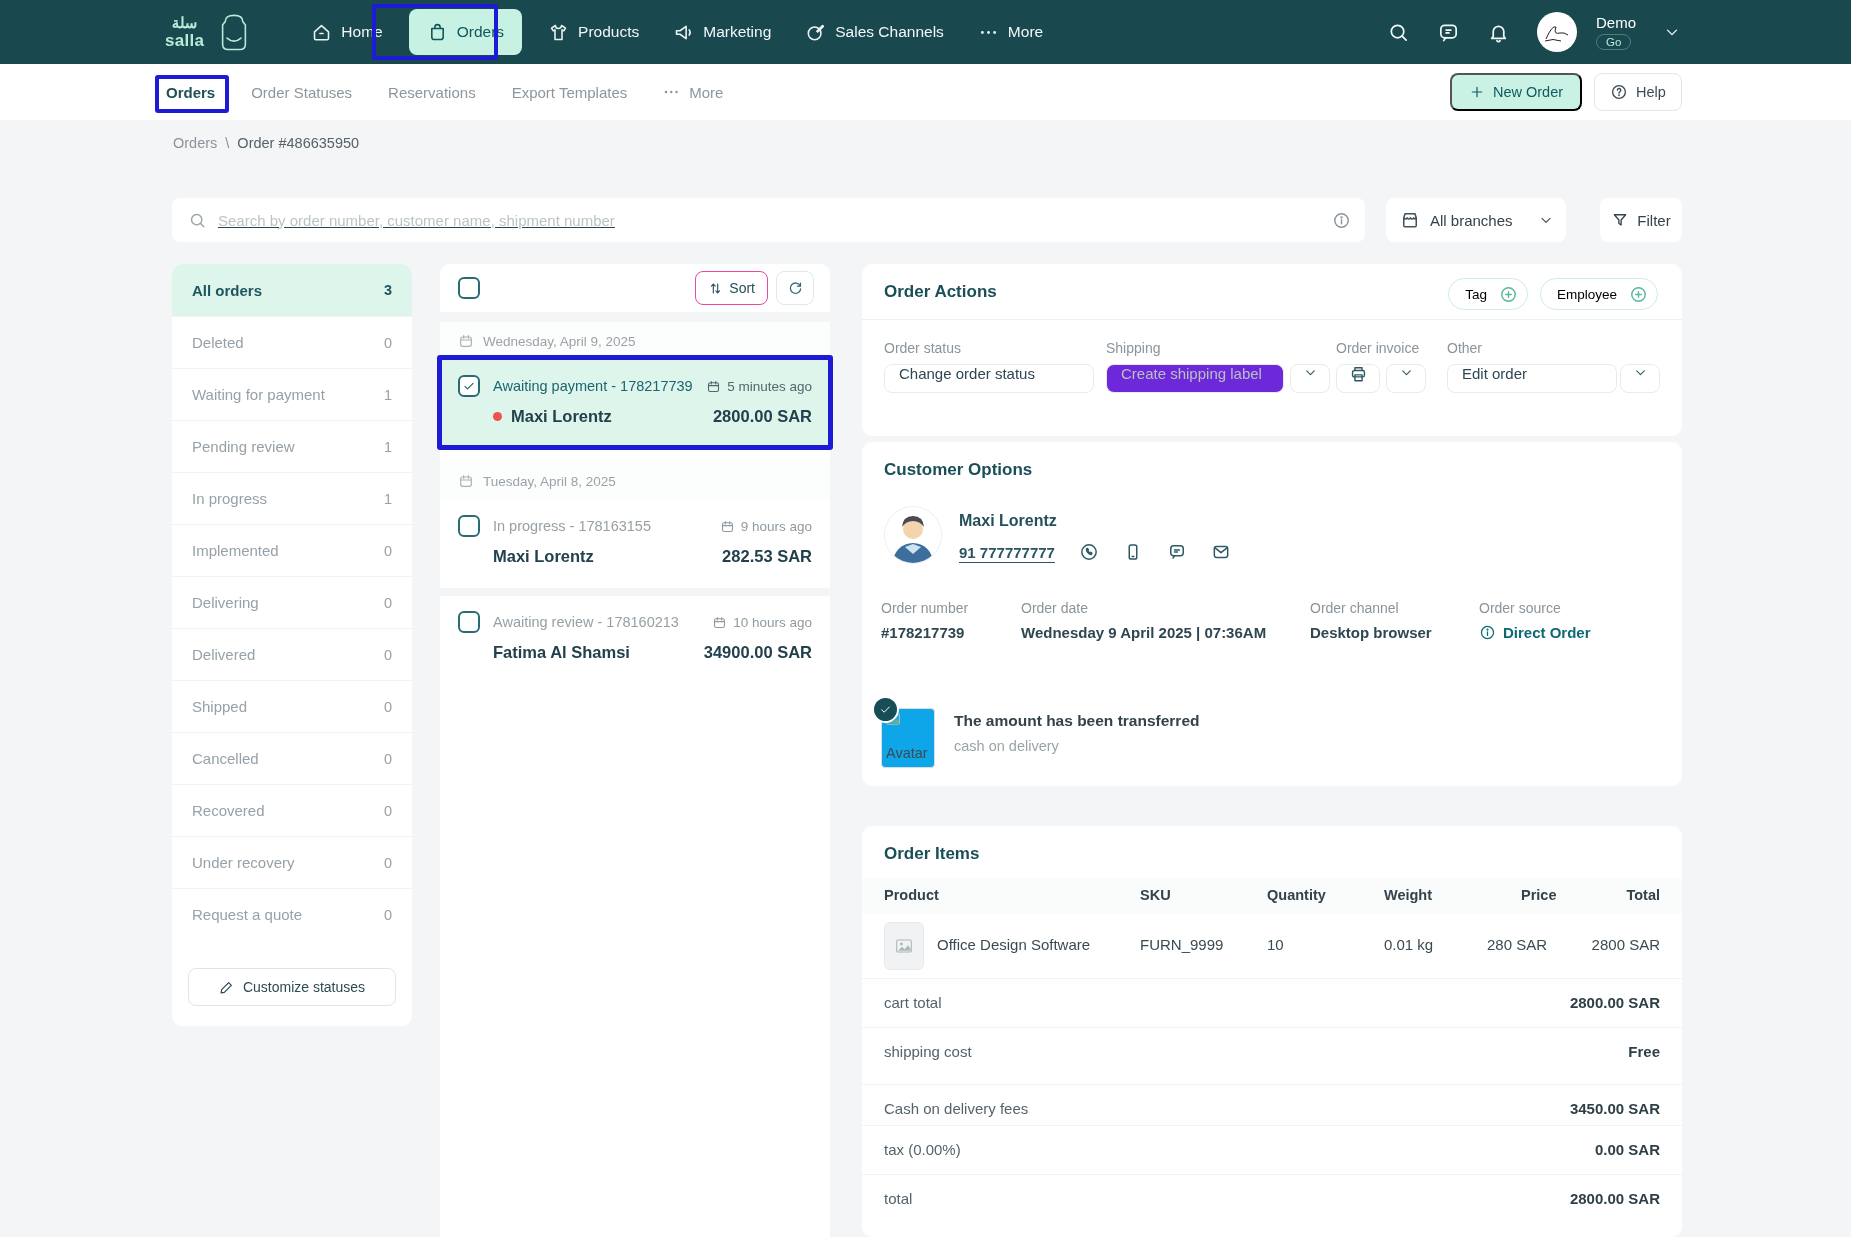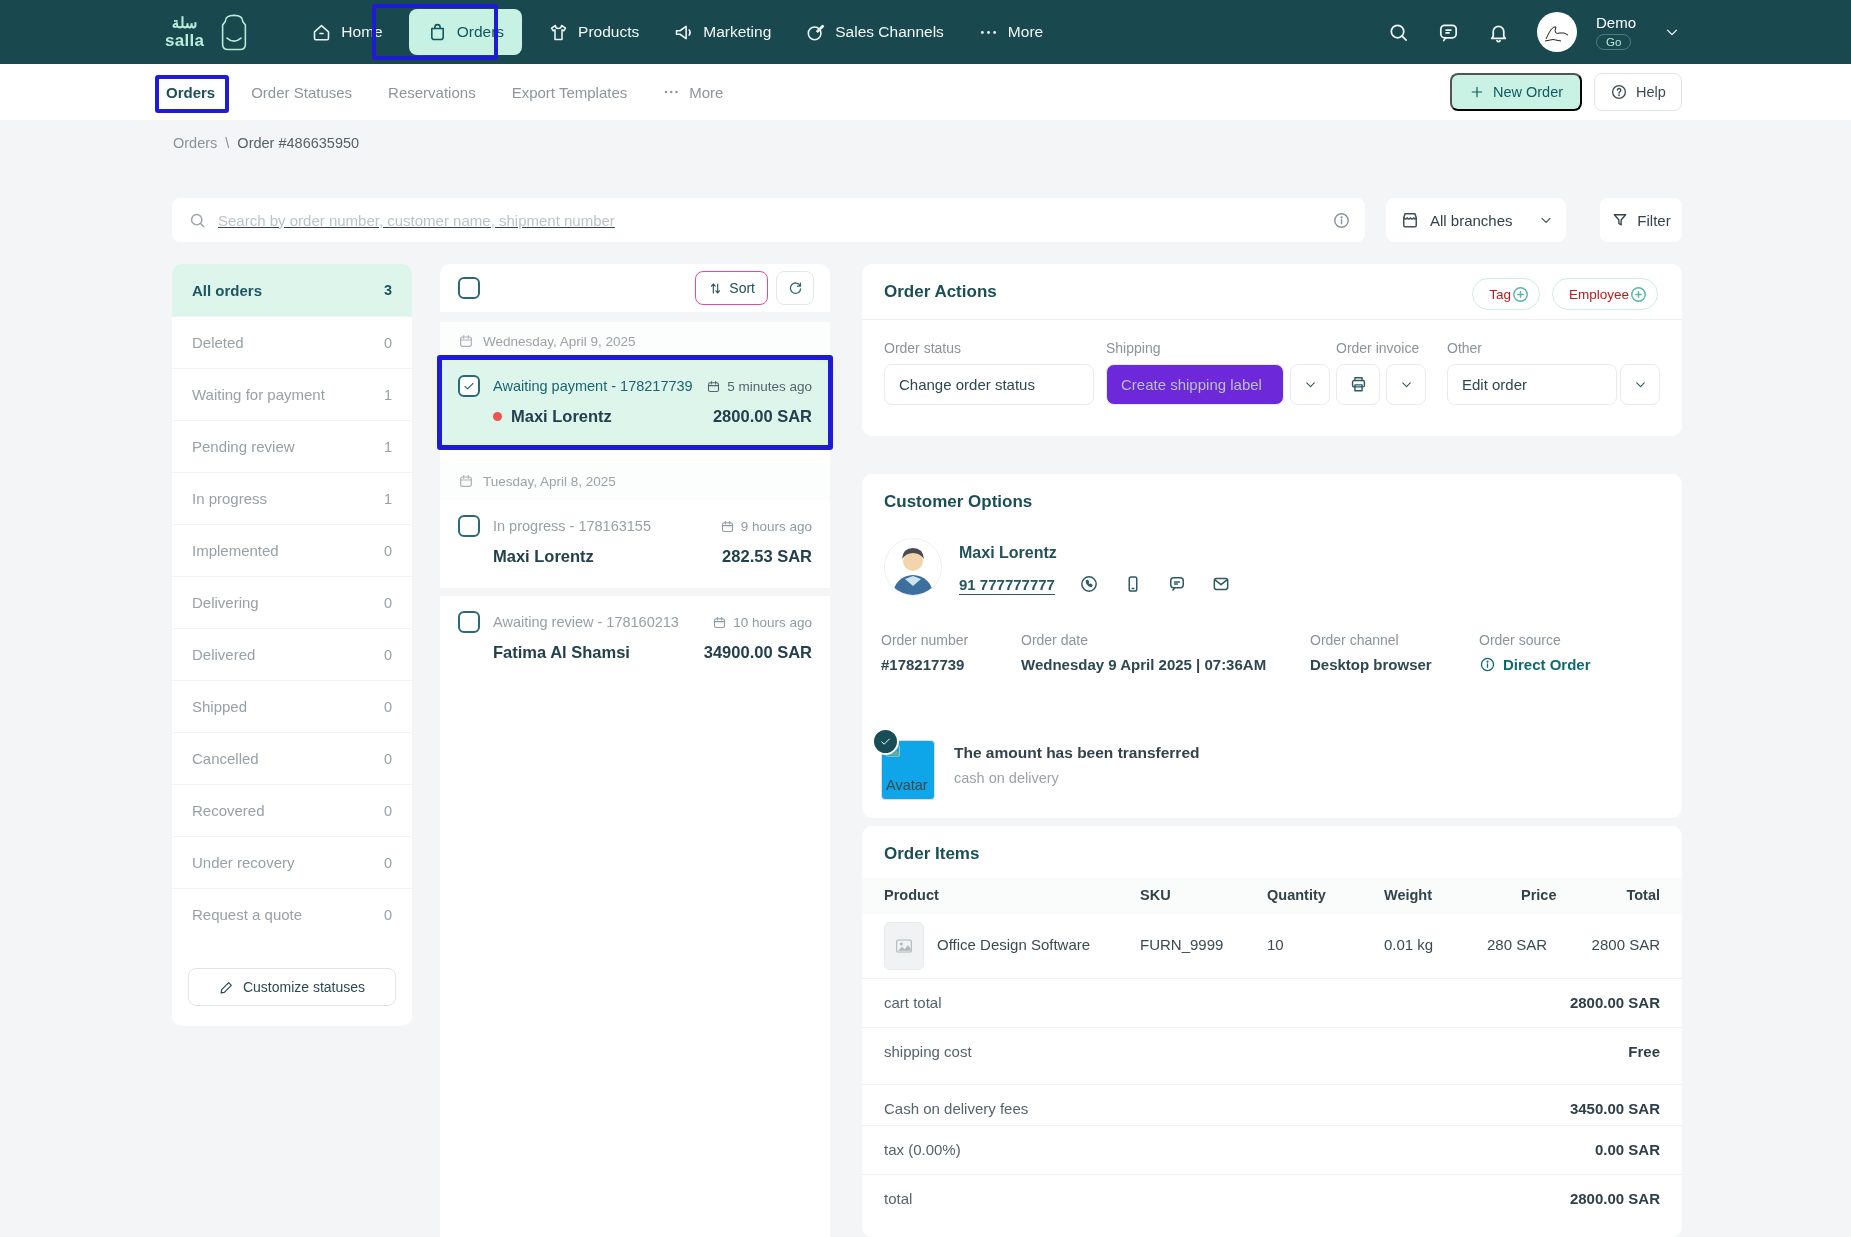--- a/index.html
+++ b/index.html
@@ -89,30 +89,30 @@
   .oc-name { font-size:16.5px; font-weight:700; color:#23404c; flex:1;}
   .oc-amount { font-size:16.5px; font-weight:700; color:#23404c;}
   .oc-gap { height:12px; background:#fff;}
 
   
   .card { position:absolute; left:862px; width:820px; background:#fff; border-radius:10px;}
   .card-title { position:absolute; left:22px; top:18px; font-size:17px; font-weight:700; color:#1b4f58;}
 
   .card-actions { top:264px; height:172px; }
   .pills { position:absolute; right:24px; top:14px; display:flex; gap:12px;}
-  .pill { height:32px; border:1.5px solid #cdeee2; border-radius:16px; display:flex; align-items:center; gap:0; padding:0 9px 0 16px; font-size:13.5px; color:#b91c1c; background:#fff; cursor:pointer;}
+  .pill { height:32px; border:1.5px solid #cdeee2; border-radius:16px; display:flex; align-items:center; gap:12px; padding:0 9px 0 16px; font-size:13.5px; color:#000000; background:#fff; cursor:pointer;}
   .pill .pc { color:#57b99d;}
   .act-divider { position:absolute; top:55px; left:0; width:100%; border-top:1px solid #eef1f2;}
   .f-label { position:absolute; top:76px; font-size:14px; color:#8a949a;}
-  .ctrl { position:absolute; top:100px; height:41px; border:1px solid #e8ebec; border-radius:8px; background:#fff; display:flex; align-items:center; font-size:15px; color:#2e4750; cursor:pointer;}
+  .ctrl { position:absolute; top:100px; height:29px; border:1px solid #e8ebec; border-radius:8px; background:#fff; display:flex; font-size:15px; color:#2e4750; cursor:pointer;}
   .ctrl.select { padding:0 14px; }
   .ctrl.disabled { color:#b9c0c4; background:#6d28d9; cursor:default;}
   .ctrl.iconbtn { justify-content:center; color:#2e5a63;}
 
-  .card-customer { top:474px; height:344px; }
+  .card-customer { top:442px; height:344px; }
   .cust-avatar { position:absolute; left:22px; top:64px; width:58px; height:58px; border-radius:50%; border:1px solid #edf0f1; overflow:hidden; background:#fff;}
   .cust-name { position:absolute; left:97px; top:70px; font-size:16px; font-weight:700; color:#24505a;}
   .cust-phone-row { position:absolute; left:97px; top:100px; display:flex; align-items:center; gap:24px;}
   .cust-phone { font-size:15px; font-weight:700; color:#2a5560; text-decoration:underline; text-underline-offset:4px; cursor:pointer;}
   .contact-ic { color:#2e5a63; cursor:pointer;}
   .meta-label { position:absolute; top:158px; font-size:14px; color:#8a949a;}
   .meta-value { position:absolute; top:182px; font-size:15px; font-weight:700; color:#2e4750;}
   .meta-value.source { color:#0e6a72; display:flex; align-items:center; gap:7px; cursor:pointer;}
   .pay-imgbox { position:absolute; left:19px; top:266px; width:54px; height:60px; border:1px solid #d9dee0; border-radius:4px; background:#0ea5e9; padding:3px 2px; overflow:hidden;}
   .pay-alt { font-size:14.5px; color:#3c4a52; position:absolute; left:4px; bottom:6px;}

